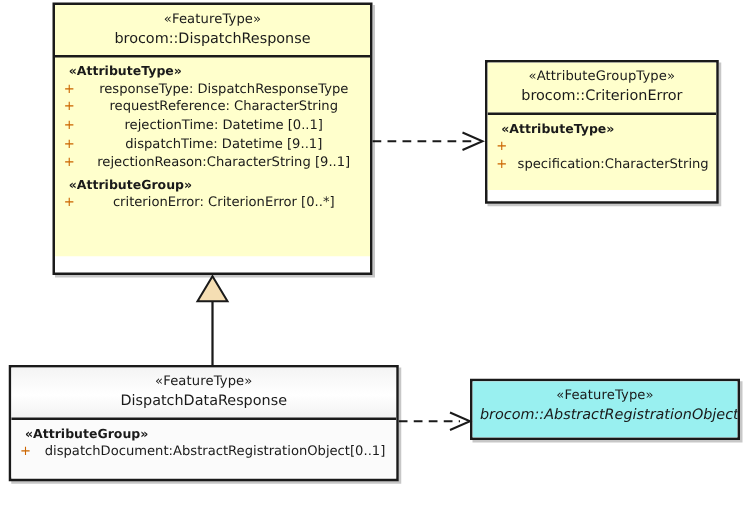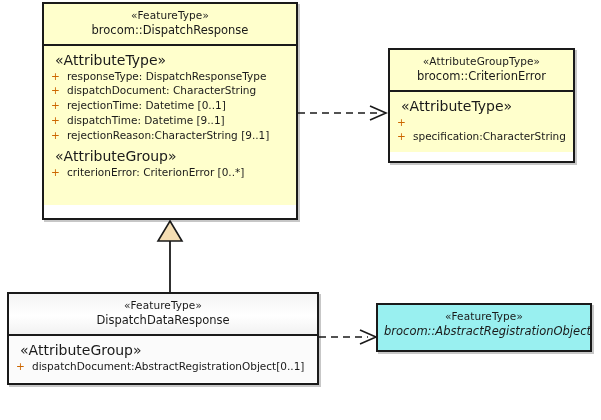--- a/index.html
+++ b/index.html
@@ -69,41 +69,43 @@
   .tone-grey .uml-compartment {
     background: #fbfbfb;
   }
   
   .tone-cyan .uml-header {
     background: #99f0f0;
   }
 
   
   .group-label {
-    font-size: 14px;
+    font-size: 10px;
     padding: 1px 0 1px 6px;
     white-space: nowrap;
+    font-weight: bold;
   }
   .attr-row {
     display: flex;
     align-items: baseline;
     font-size: 10.5px;
     line-height: 1.42;
     white-space: nowrap;
   }
   .attr-vis {
     color: #cc6600;
     width: 16px;
     flex: 0 0 16px;
     text-align: left;
     padding-left: 2px;
     font-size: 10.5px;
   }
   .attr-text {
     flex: 1 1 auto;
+    text-align: center;
   }
 
   
   .edge {
     position: absolute;
     pointer-events: none;
   }
   svg.edge { overflow: visible; }
 </style>
 </head>
@@ -132,21 +134,21 @@
       <div class="class-name">brocom::DispatchResponse</div>
     </div>
     <div class="uml-compartment" style="height:161px;">
       <div class="group-label">«AttributeType»</div>
       <div class="attr-row">
         <span class="attr-vis">+</span>
         <span class="attr-text">responseType: DispatchResponseType</span>
       </div>
       <div class="attr-row">
         <span class="attr-vis">+</span>
-        <span class="attr-text">dispatchDocument: CharacterString</span>
+        <span class="attr-text">requestReference: CharacterString</span>
       </div>
       <div class="attr-row">
         <span class="attr-vis">+</span>
         <span class="attr-text">rejectionTime: Datetime [0..1]</span>
       </div>
       <div class="attr-row">
         <span class="attr-vis">+</span>
         <span class="attr-text">dispatchTime: Datetime [9..1]</span>
       </div>
       <div class="attr-row">

